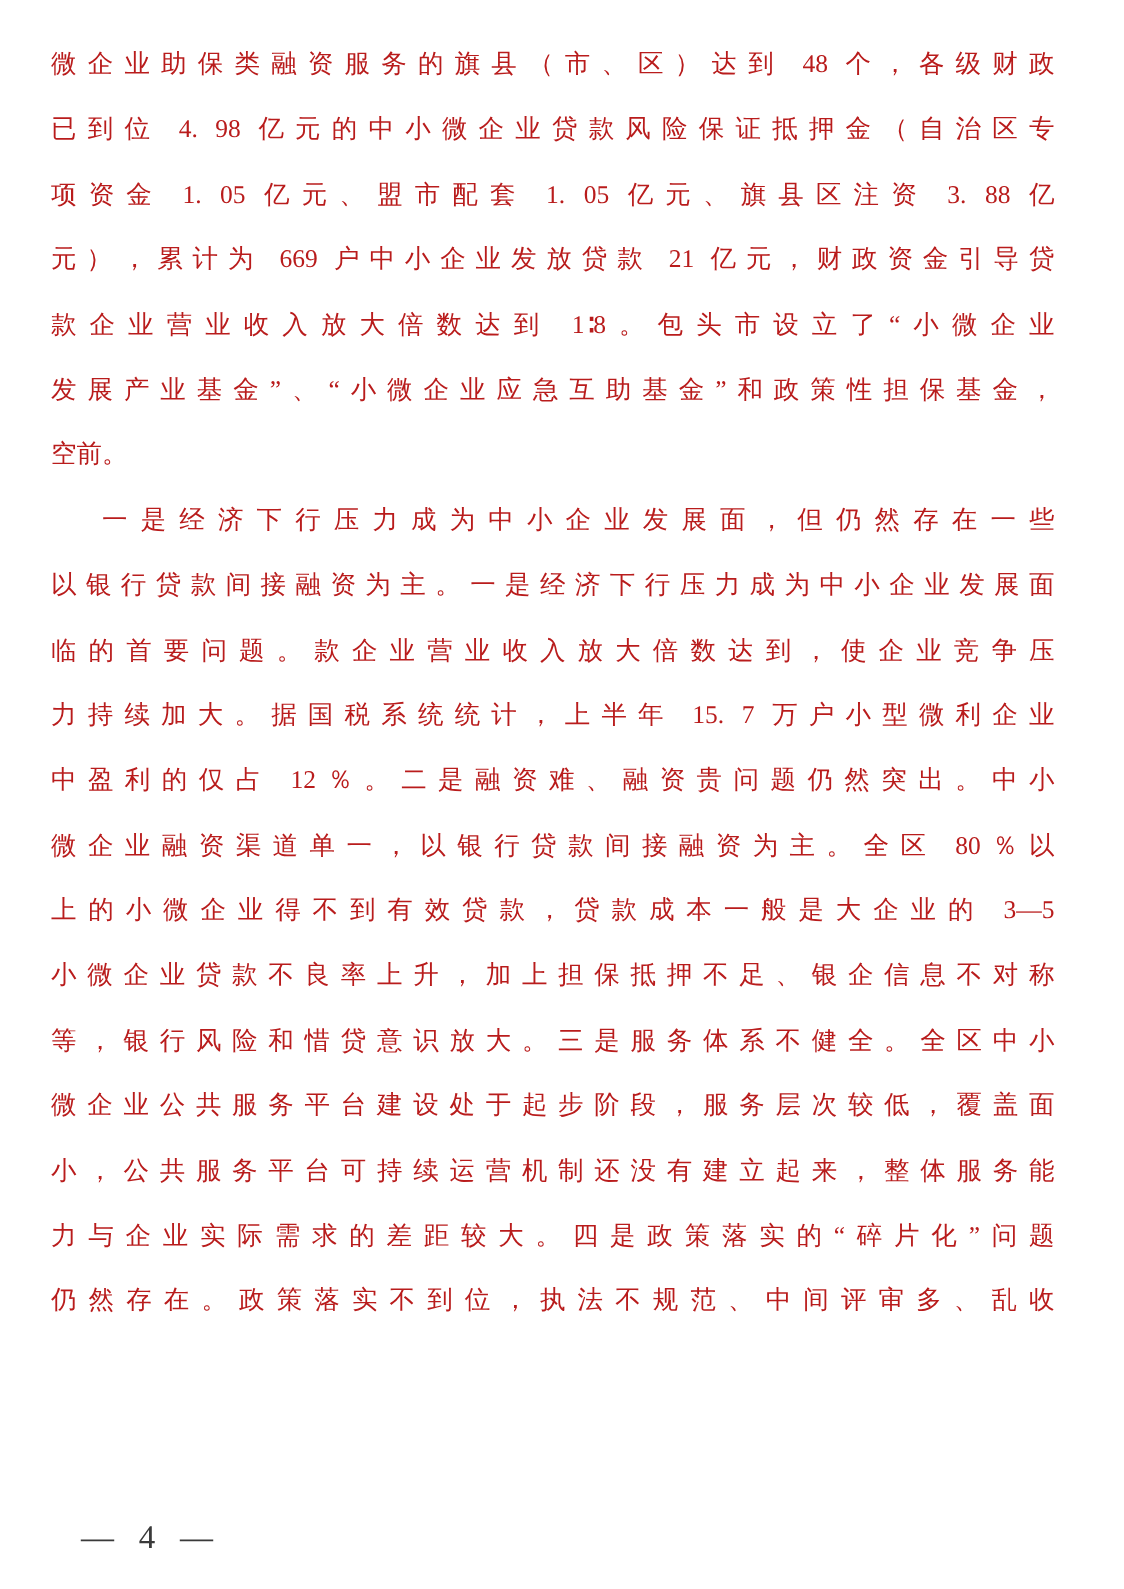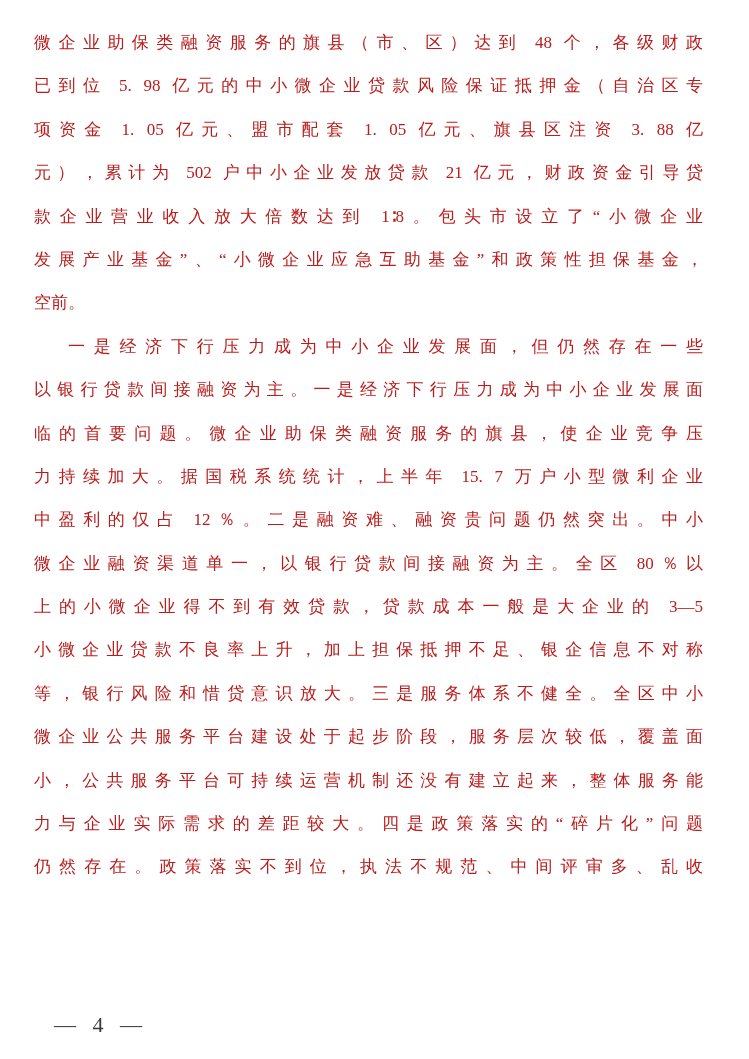--- a/index.html
+++ b/index.html
@@ -47,29 +47,29 @@
     word-spacing: 9px;
     letter-spacing: 1px;
   }
 </style>
 </head>
 <body>
 
 <div class="page">
   <div class="text-block">
     <div class="line">微企业助保类融资服务的旗县（市、区）达到 48 个，各级财政</div>
-    <div class="line">已到位 5. 98 亿元的中小微企业贷款风险保证抵押金（自治区专</div>
+    <div class="line">已到位 4. 98 亿元的中小微企业贷款风险保证抵押金（自治区专</div>
     <div class="line">项资金 1. 05 亿元、盟市配套 1. 05 亿元、旗县区注资 3. 88 亿</div>
-    <div class="line">元），累计为 502 户中小企业发放贷款 21 亿元，财政资金引导贷</div>
+    <div class="line">元），累计为 669 户中小企业发放贷款 21 亿元，财政资金引导贷</div>
     <div class="line">款企业营业收入放大倍数达到 1∶8。包头市设立了“小微企业</div>
     <div class="line">发展产业基金”、“小微企业应急互助基金”和政策性担保基金，</div>
     <div class="line para-end">空前。</div>
     <div class="line indent">一是经济下行压力成为中小企业发展面，但仍然存在一些</div>
     <div class="line">以银行贷款间接融资为主。一是经济下行压力成为中小企业发展面</div>
-    <div class="line">临的首要问题。微企业助保类融资服务的旗县，使企业竞争压</div>
+    <div class="line">临的首要问题。款企业营业收入放大倍数达到，使企业竞争压</div>
     <div class="line">力持续加大。据国税系统统计，上半年 15. 7 万户小型微利企业</div>
     <div class="line">中盈利的仅占 12％。二是融资难、融资贵问题仍然突出。中小</div>
     <div class="line">微企业融资渠道单一，以银行贷款间接融资为主。全区 80％以</div>
     <div class="line">上的小微企业得不到有效贷款，贷款成本一般是大企业的 3—5</div>
     <div class="line">小微企业贷款不良率上升，加上担保抵押不足、银企信息不对称</div>
     <div class="line">等，银行风险和惜贷意识放大。三是服务体系不健全。全区中小</div>
     <div class="line">微企业公共服务平台建设处于起步阶段，服务层次较低，覆盖面</div>
     <div class="line">小，公共服务平台可持续运营机制还没有建立起来，整体服务能</div>
     <div class="line">力与企业实际需求的差距较大。四是政策落实的“碎片化”问题</div>
     <div class="line">仍然存在。政策落实不到位，执法不规范、中间评审多、乱收</div>

